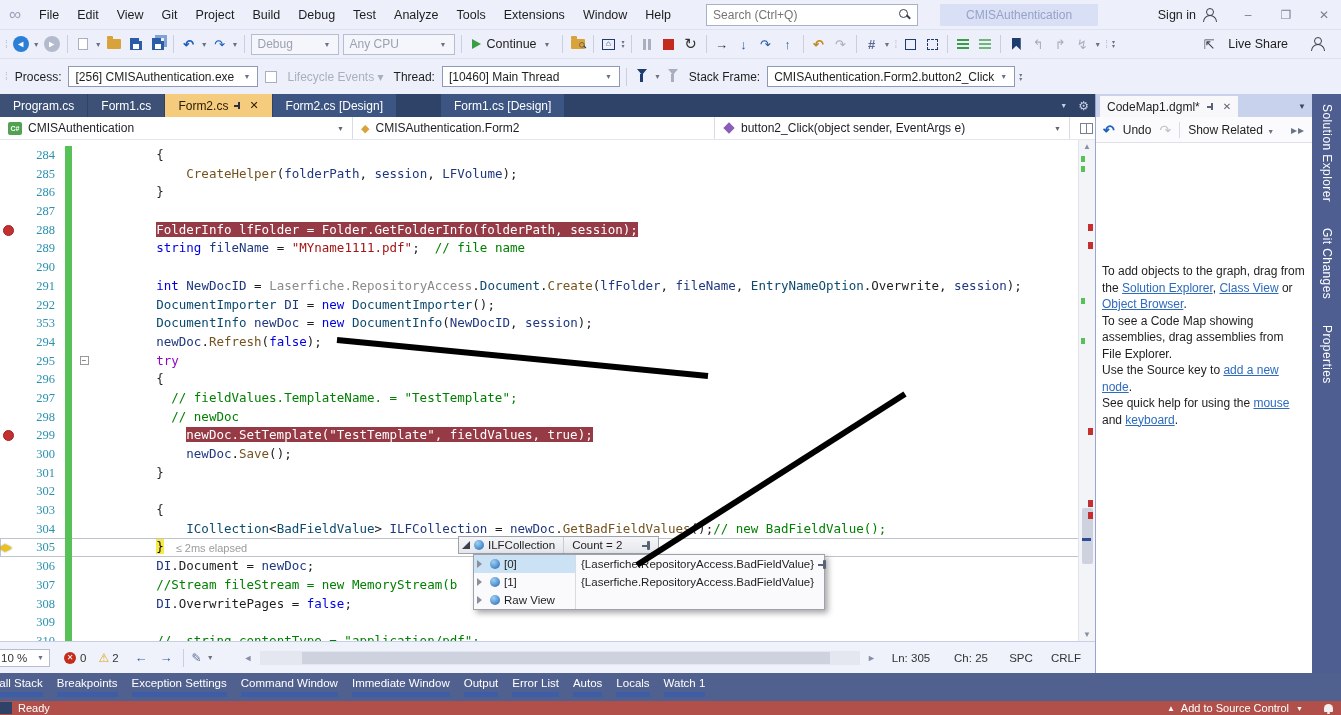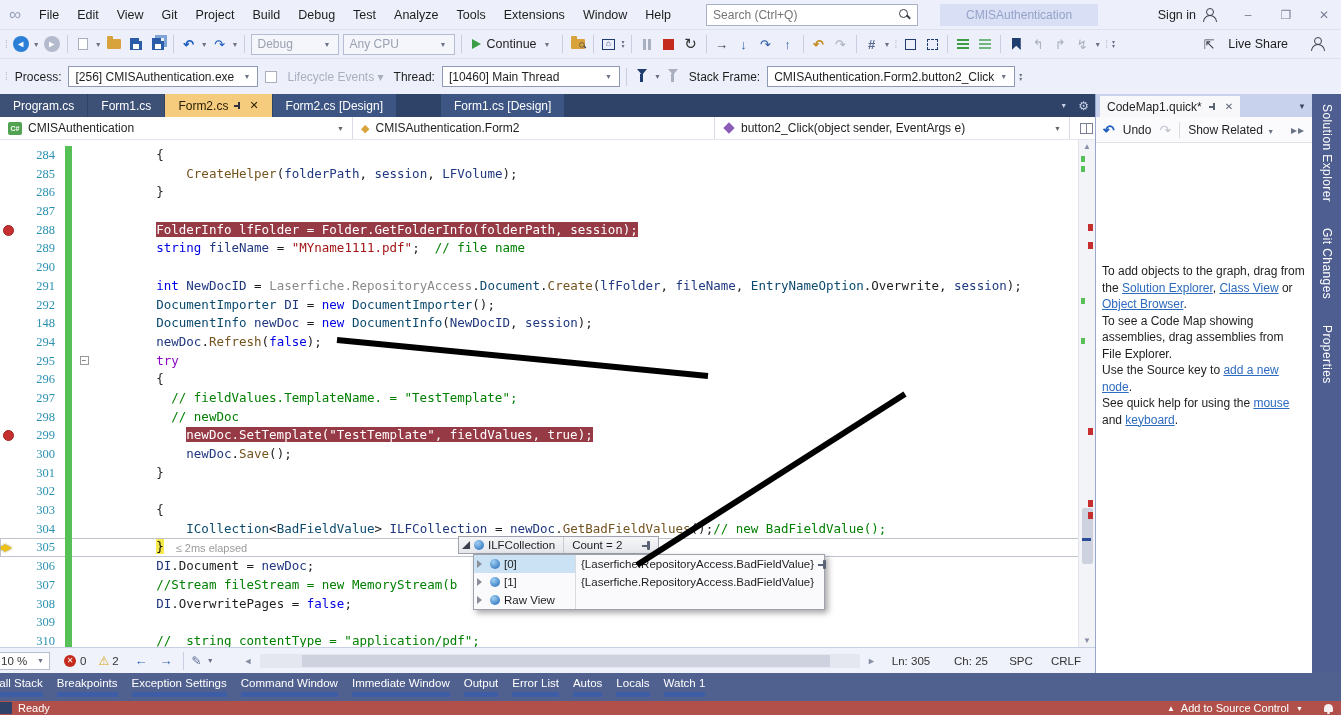--- a/index.html
+++ b/index.html
@@ -112,21 +112,21 @@
   .dt-cell-val{flex:1;display:flex;align-items:center;gap:4px;padding-left:5px}
   .exp-c{width:0;height:0;border:4px solid transparent;border-left:5px solid #8A8F9B;flex:none}
   .exp-o{width:0;height:0;border-left:8px solid transparent;border-bottom:8px solid #3A3F4B;flex:none}
   .orb{width:10px;height:10px;border-radius:50%;background:radial-gradient(circle at 35% 30%,#9FD0F2,#1E66B8);flex:none}
   .pin{width:11px;height:11px;position:relative;flex:none;margin-left:auto;margin-right:2px}
   .pin::before{content:'';position:absolute;top:5px;left:0;width:6px;height:2px;background:#5A6275}
   .pin::after{content:'';position:absolute;top:1px;left:5px;width:2.5px;height:9px;background:#5A6275;border-radius:1px}
   .dt-sep{width:1px;background:#C8CBD2;height:100%;margin:0 4px}
 
   
-  .ebottom{height:26px;background:#EFF2FA;border-top:1px solid #C9CFE2;display:flex;align-items:center;font-size:11.5px;color:#333;flex:none;padding-right:6px}
+  .ebottom{height:32px;background:#EFF2FA;border-top:1px solid #C9CFE2;display:flex;align-items:center;font-size:11.5px;color:#333;flex:none;padding-right:6px}
   .zoomdd{width:54px;height:18px;background:#fff;border:1px solid #B6BDD1;display:flex;align-items:center;justify-content:space-between;padding:0 4px;margin-left:-4px}
   .errball{width:12px;height:12px;border-radius:50%;background:#C42B1C;color:#fff;font-size:8px;display:flex;align-items:center;justify-content:center;margin:0 4px 0 14px}
   .warntri{color:#D9A012;font-size:12px;margin:0 3px 0 12px}
   .navarrow{color:#2B5FB0;font-size:13px;padding:0 6px}
   .brush{color:#5B6B94;font-size:12px;padding:0 4px}
   .htrack{flex:1;height:14px;margin:0 4px;background:#E4E7F0;position:relative}
   .hthumb{position:absolute;left:7%;width:88%;top:1px;bottom:1px;background:#CDD2DE}
   .harrow{color:#868FA6;font-size:9px;padding:0 3px}
   .estat{display:flex;gap:0;align-items:center}
   .estat span{width:56px;text-align:left}
@@ -460,21 +460,21 @@
             </div>
             <div class="ln-row">
               <div class="bpm"></div>
               <div class="lnum">292</div>
               <div class="cbar"></div>
               <div class="fold"></div>
               <div class="codetxt"><span class="tp">        </span><span class="tt">DocumentImporter</span><span class="tp"> </span><span class="tl">DI</span><span class="tp"> = </span><span class="tk">new</span><span class="tp"> </span><span class="tt">DocumentImporter</span><span class="tp">();</span></div>
             </div>
             <div class="ln-row">
               <div class="bpm"></div>
-              <div class="lnum">148</div>
+              <div class="lnum">353</div>
               <div class="cbar"></div>
               <div class="fold"></div>
               <div class="codetxt"><span class="tp">        </span><span class="tt">DocumentInfo</span><span class="tp"> </span><span class="tl">newDoc</span><span class="tp"> = </span><span class="tk">new</span><span class="tp"> </span><span class="tt">DocumentInfo</span><span class="tp">(</span><span class="tl">NewDocID</span><span class="tp">, </span><span class="tl">session</span><span class="tp">);</span></div>
             </div>
             <div class="ln-row">
               <div class="bpm"></div>
               <div class="lnum">294</div>
               <div class="cbar"></div>
               <div class="fold"></div>
               <div class="codetxt"><span class="tp">        </span><span class="tl">newDoc</span><span class="tp">.</span><span class="tm">Refresh</span><span class="tp">(</span><span class="tk">false</span><span class="tp">);</span></div>
@@ -637,21 +637,21 @@
           <span style="width:56px;text-align:center">Ch: 25</span>
           <span style="width:44px;text-align:center">SPC</span>
           <span style="width:46px;text-align:center">CRLF</span>
         </span>
       </div>
     </div>
 
     <div class="right-col">
       <div class="rp-tabs">
         <div class="rp-tab">
-          <span>CodeMap1.quick*</span>
+          <span>CodeMap1.dgml*</span>
           <span class="rp-pin"></span>
           <span class="rp-x">✕</span>
         </div>
         <span class="rp-caret">▼</span>
       </div>
       <div class="rp-toolbar">
         <span class="undo-glyph">↶</span>
         <span>Undo</span>
         <span class="redo-glyph">↷</span>
         <span class="rp-sep"></span>

